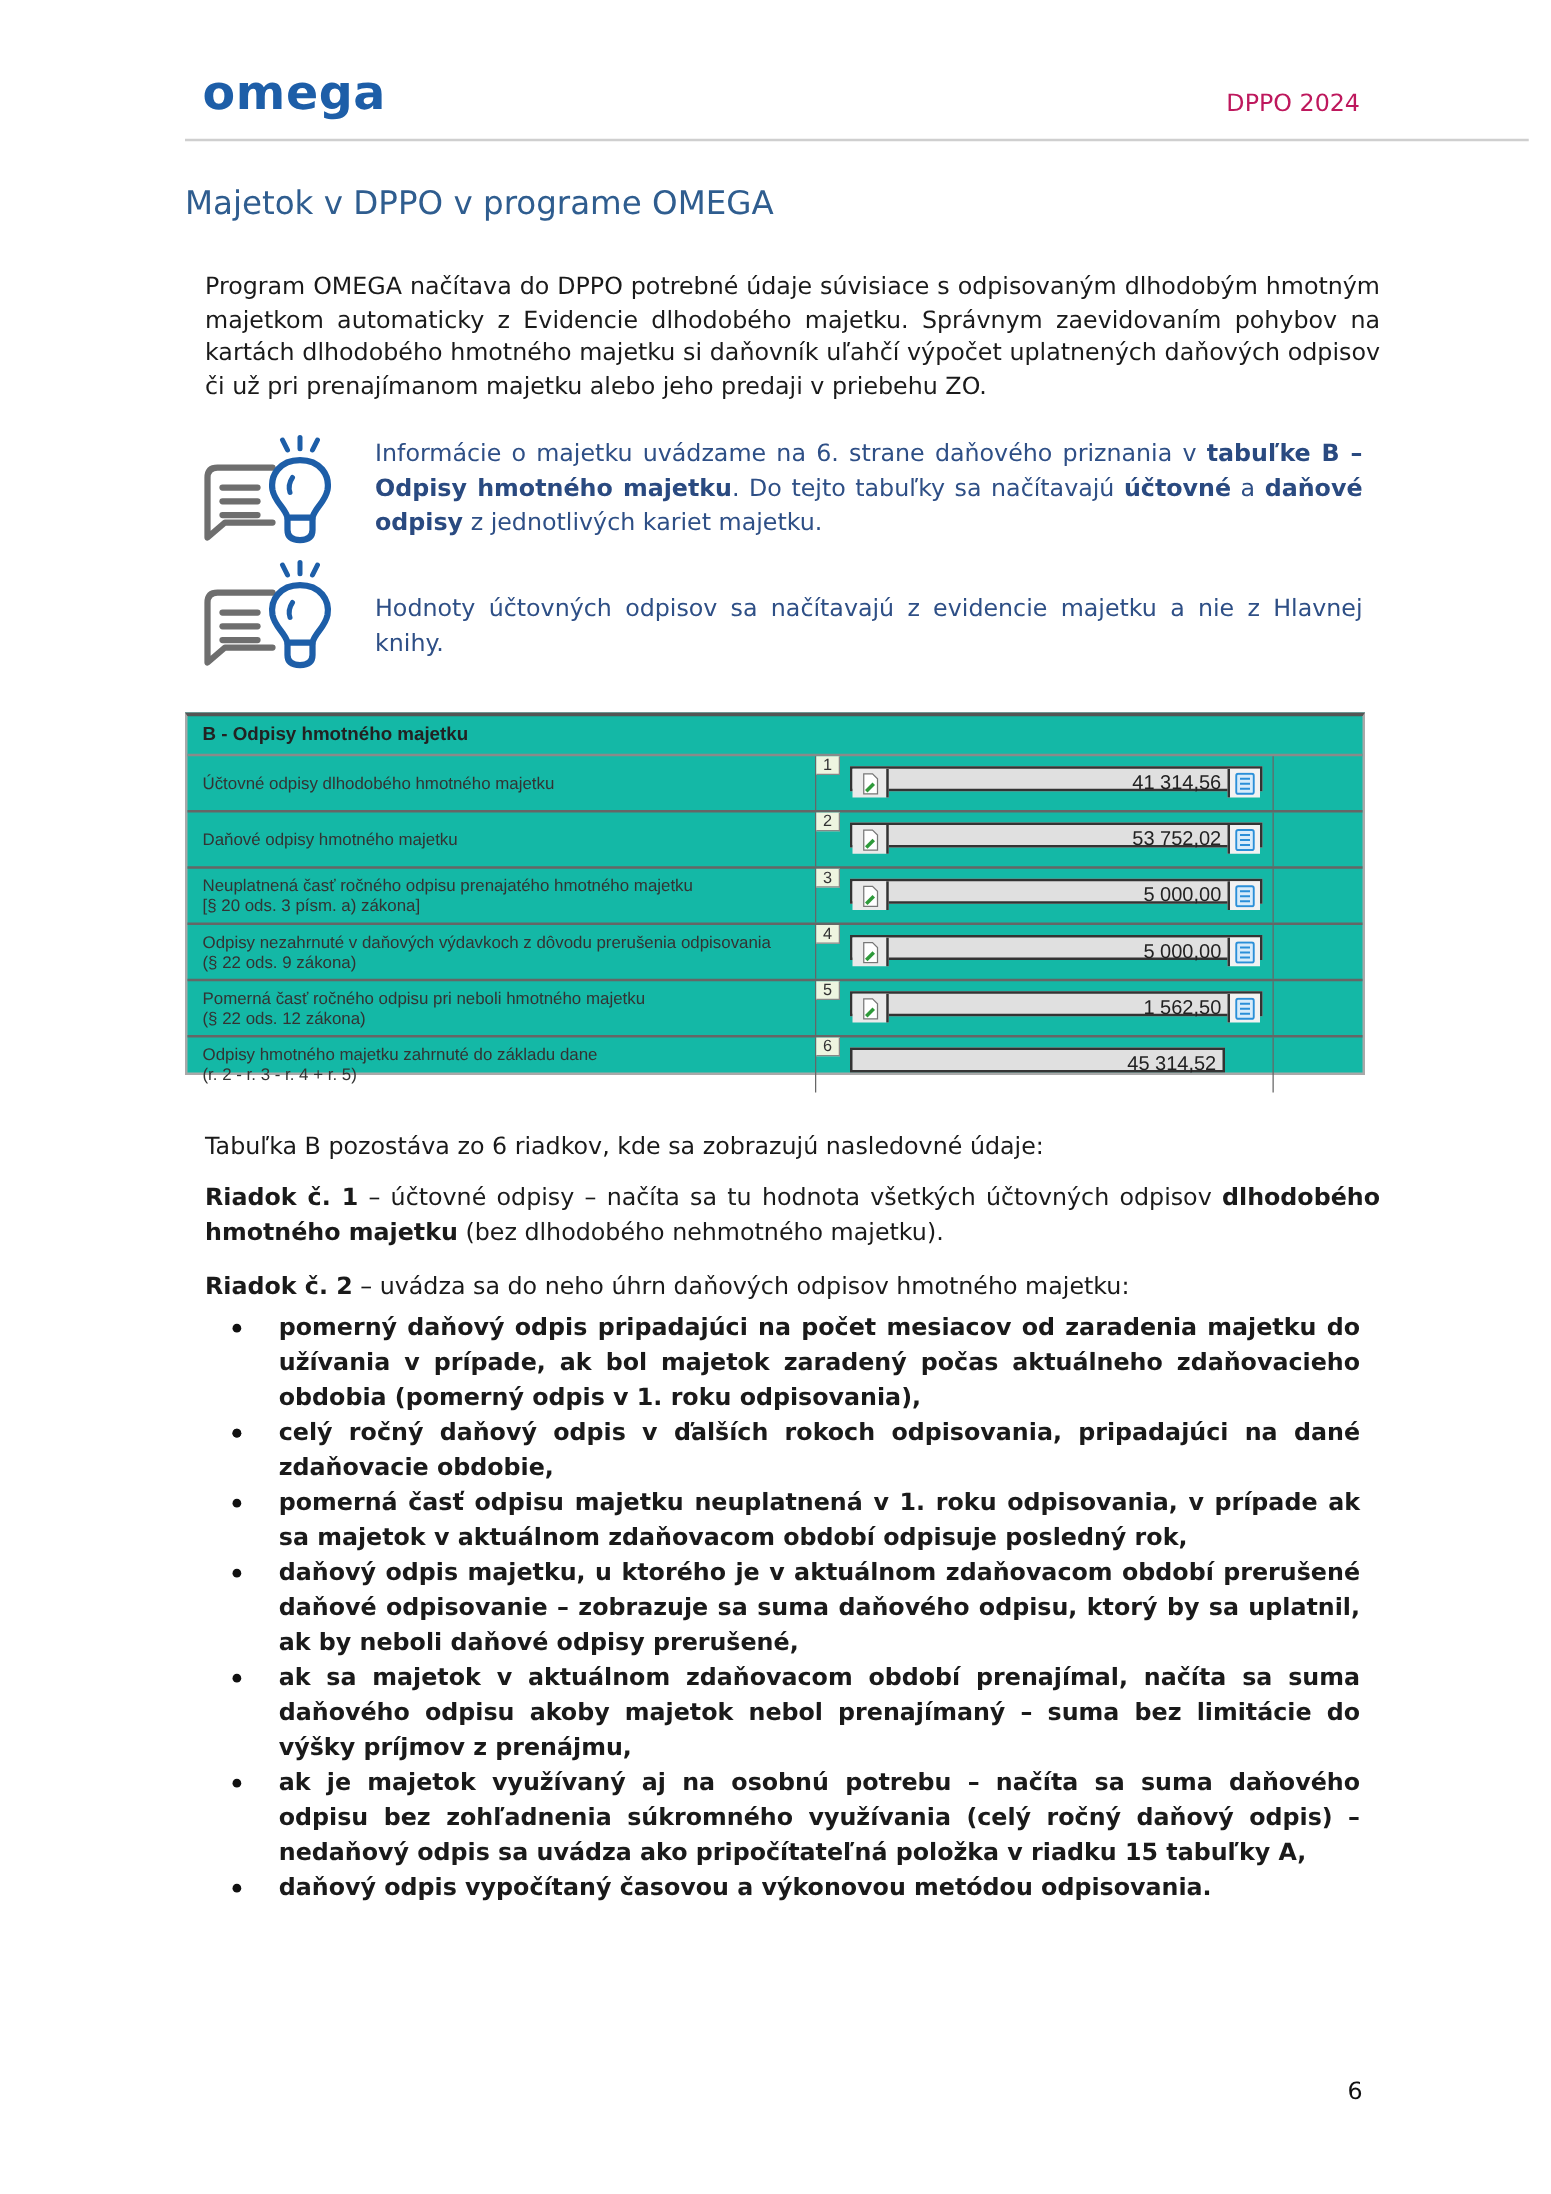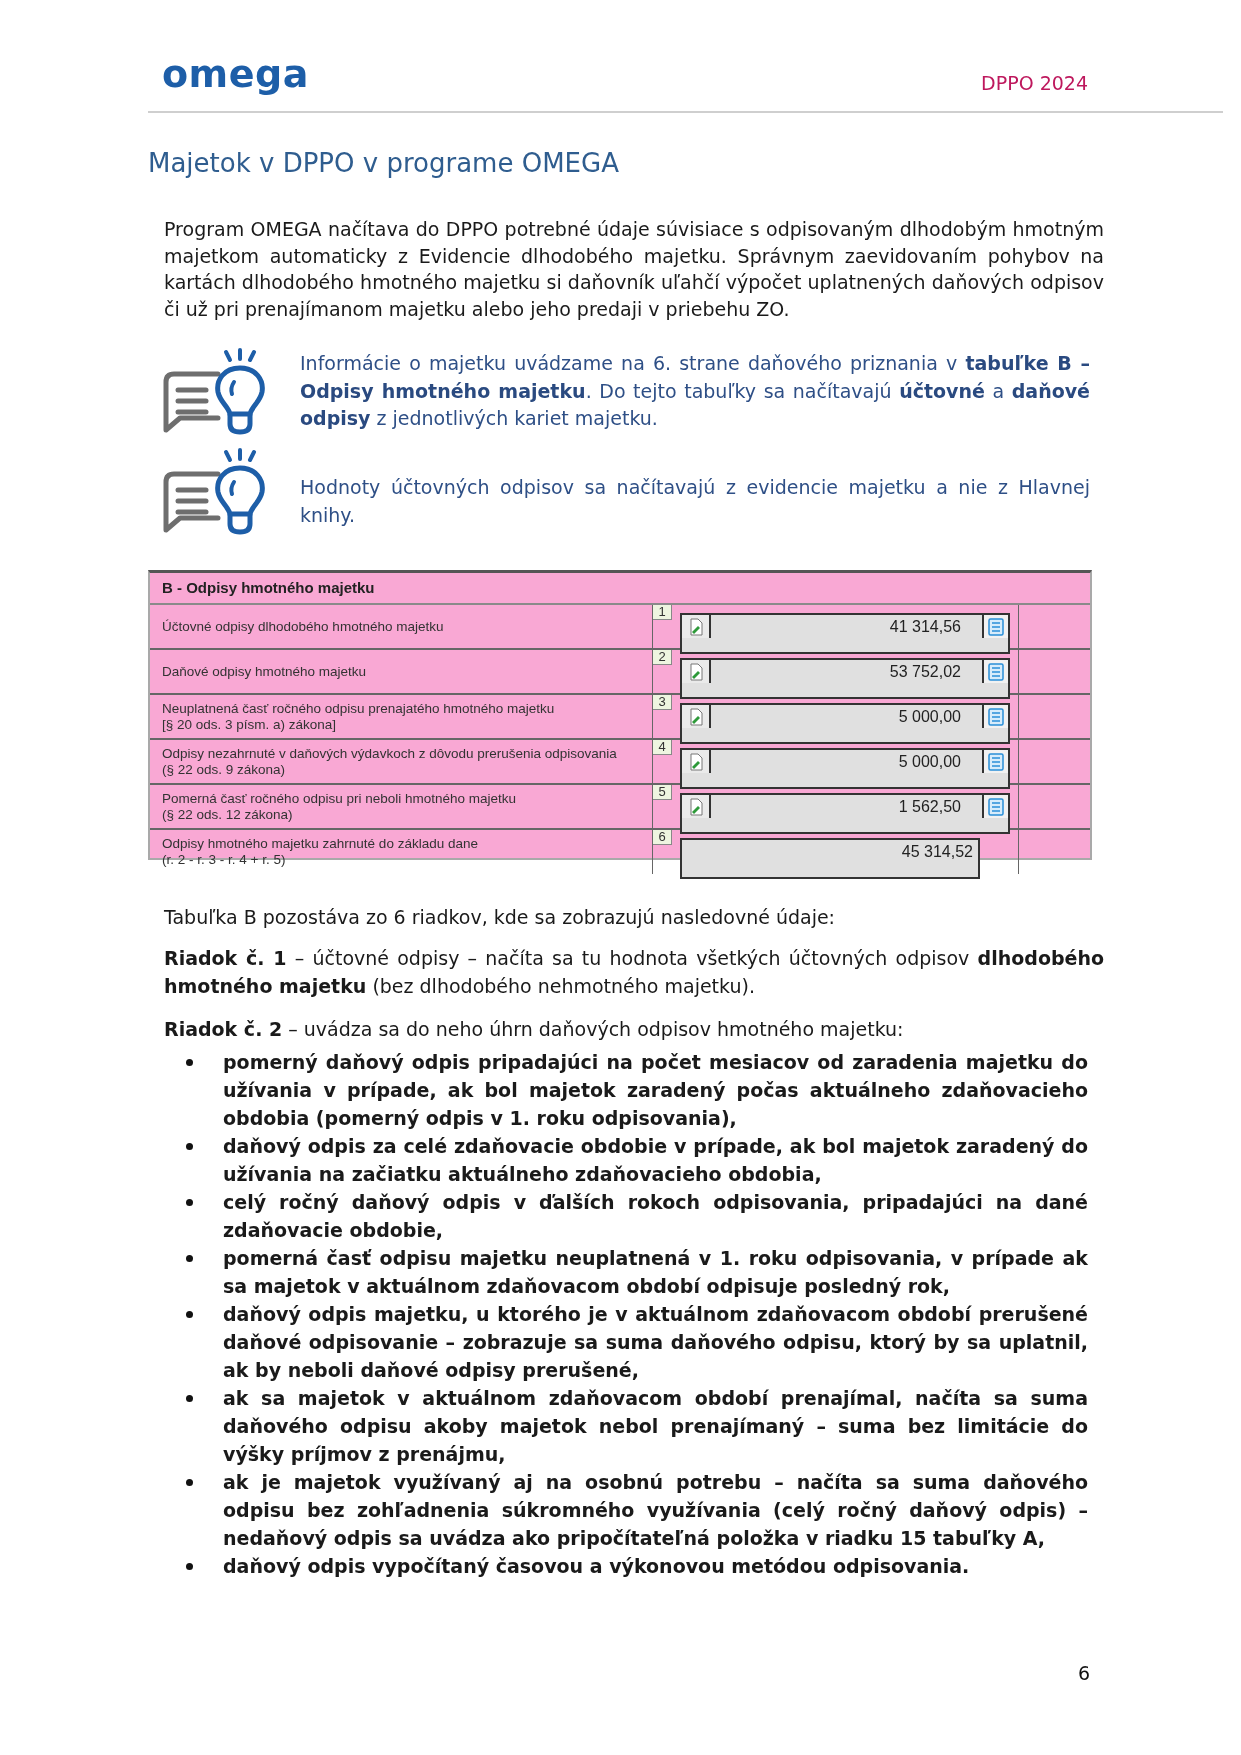--- a/index.html
+++ b/index.html
@@ -18,35 +18,35 @@
   .para { position: absolute; left: 148px; width: 940px; font-size: 19px; line-height: 26.5px;
           text-align: justify; color: #1a1a1a; margin: 16px; }
 
   .info-block { position: absolute; left: 160px; width: 930px; }
   .info-icon { position: absolute; left: 0; top: 0; width: 110px; height: 90px; }
   .info-text { position: absolute; left: 140px; width: 790px; font-size: 19px; line-height: 27.5px;
                color: #2e4f86; text-align: justify; margin: 0; }
   .info-text b { color: #2a4a80; }
 
   .form-table { position: absolute; left: 148px; top: 570px; width: 944px; height: 290px;
-                background: #f9a8d4; border: 2px solid #a9a9a9; border-top: 3px solid #555;
+                background: #14b8a6; border: 2px solid #a9a9a9; border-top: 3px solid #555;
                 font-family: "Liberation Sans", sans-serif; box-sizing: border-box; }
   .form-head { height: 30px; border-bottom: 2px solid #8a8a8a; padding-left: 12px;
                font-weight: bold; font-size: 15px; line-height: 30px; color: #222; }
   .form-row { position: relative; height: 43px; border-bottom: 2px solid #666; }
   .form-row:last-child { border-bottom: none; height: 44px; }
   .form-label { position: absolute; left: 12px; top: 0; bottom: 0; width: 500px; display: flex;
                 flex-direction: column; justify-content: center; font-size: 13.5px; line-height: 16px; color: #333; }
   .vline1 { position: absolute; left: 502px; top: 0; bottom: 0; width: 1px; background: #666; }
   .vline2 { position: absolute; left: 868px; top: 0; bottom: 0; width: 1px; background: #666; }
   .row-num { position: absolute; left: 503px; top: 0; width: 18px; height: 14px; font-size: 13px;
              line-height: 14px; text-align: center; color: #333; border-right: 1px solid #888;
              border-bottom: 1px solid #888; background: #eef5e0; }
-  .field { position: absolute; left: 530px; top: 8px; width: 330px; height: 41px; border: 2px solid #333;
-           background: #e0e0e0; box-sizing: border-box; display: flex; gap: 16px; }
+  .field { position: absolute; left: 530px; top: 8px; width: 330px; height: 20px; border: 2px solid #333;
+           background: #e0e0e0; box-sizing: border-box; display: flex; }
   .field-btn { width: 27px; height: 23px; border-right: 2px solid #333; background: #eaeaea;
                display: flex; align-items: center; justify-content: center; cursor: pointer; }
   .field-val { flex: 1; text-align: right; padding-right: 5px; font-size: 16px; line-height: 23px;
                color: #222; font-family: "Liberation Sans", sans-serif; }
   .field-list { width: 24px; height: 23px; border-left: 2px solid #333; background: #f2f2f2;
                 display: flex; align-items: center; justify-content: center; cursor: pointer; }
   .field.total { width: 300px; }
 
   .bullets { position: absolute; left: 148px; top: 1048px; width: 940px; margin: 0; padding: 0; list-style: none; }
   .bullets li { position: relative; padding-left: 75px; font-size: 19px; line-height: 28px;
@@ -251,21 +251,21 @@
   <p class="para" style="top:928px; line-height:28px;">
     <b>Riadok č. 1</b><span> – účtovné odpisy – načíta sa tu hodnota všetkých účtovných odpisov </span><b>dlhodobého hmotného majetku</b><span> (bez dlhodobého nehmotného majetku).</span>
   </p>
 
   <p class="para" style="top:1000px;">
     <b>Riadok č. 2</b><span> – uvádza sa do neho úhrn daňových odpisov hmotného majetku:</span>
   </p>
 
   <ul class="bullets" id="bullet-list">
       <li><span class="dot"></span><span>pomerný daňový odpis pripadajúci na počet mesiacov od zaradenia majetku do užívania v prípade, ak bol majetok zaradený počas aktuálneho zdaňovacieho obdobia (pomerný odpis v 1. roku odpisovania),</span></li>
-      <li><span class="dot"></span><span>daňový odpis za celé zdaňovacie obdobie v prípade, ak bol majetok zaradený do užívania na začiatku aktuálneho zdaňovacieho obdobia,</span></li>
+      <li><span class="dot"></span></li>
       <li><span class="dot"></span><span>celý ročný daňový odpis v ďalších rokoch odpisovania, pripadajúci na dané zdaňovacie obdobie,</span></li>
       <li><span class="dot"></span><span>pomerná časť odpisu majetku neuplatnená v 1. roku odpisovania, v prípade ak sa majetok v aktuálnom zdaňovacom období odpisuje posledný rok,</span></li>
       <li><span class="dot"></span><span>daňový odpis majetku, u ktorého je v aktuálnom zdaňovacom období </span><b>prerušené daňové odpisovanie</b><span> – zobrazuje sa suma daňového odpisu, ktorý by sa uplatnil, ak by neboli daňové odpisy prerušené,</span></li>
       <li><span class="dot"></span><span>ak sa majetok v aktuálnom zdaňovacom období </span><b>prenajímal</b><span>, načíta sa suma daňového odpisu </span><b>akoby majetok nebol prenajímaný</b><span> – suma bez limitácie do výšky príjmov z prenájmu,</span></li>
       <li><span class="dot"></span><span>ak je majetok </span><b>využívaný aj na osobnú potrebu</b><span> – načíta sa suma daňového odpisu bez zohľadnenia súkromného využívania (celý ročný daňový odpis) – nedaňový odpis sa uvádza ako pripočítateľná položka v riadku 15 tabuľky A,</span></li>
       <li><span class="dot"></span><span>daňový odpis vypočítaný časovou a výkonovou metódou odpisovania.</span></li>
     </ul>
 
   <div class="page-number">6</div>
 </div>

